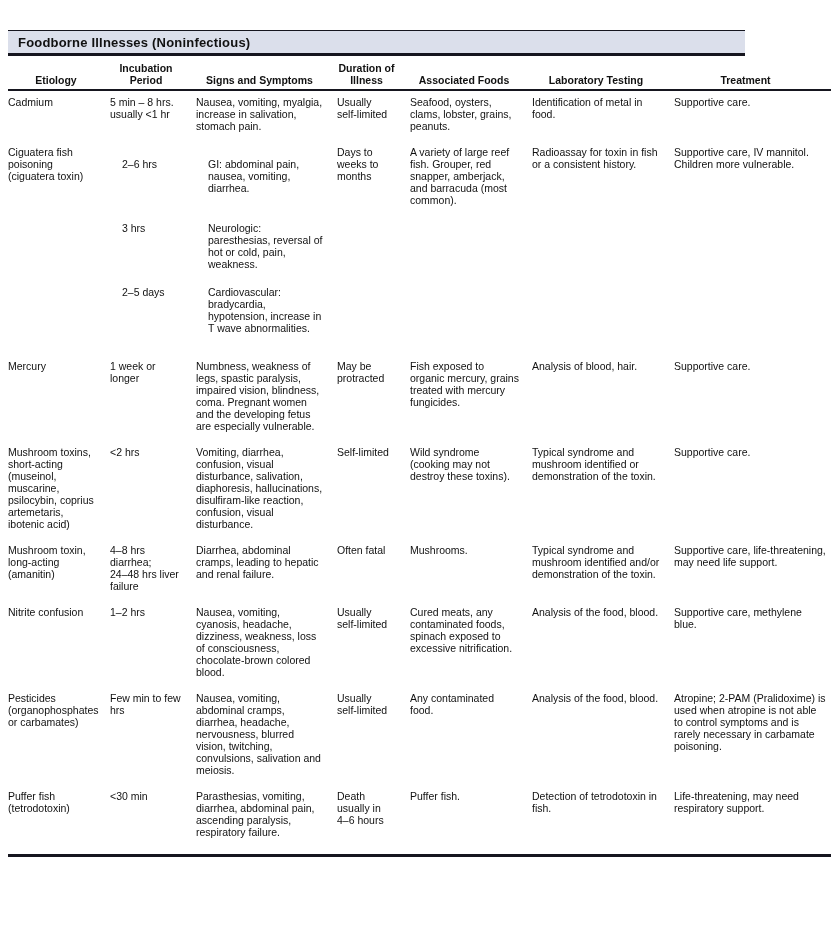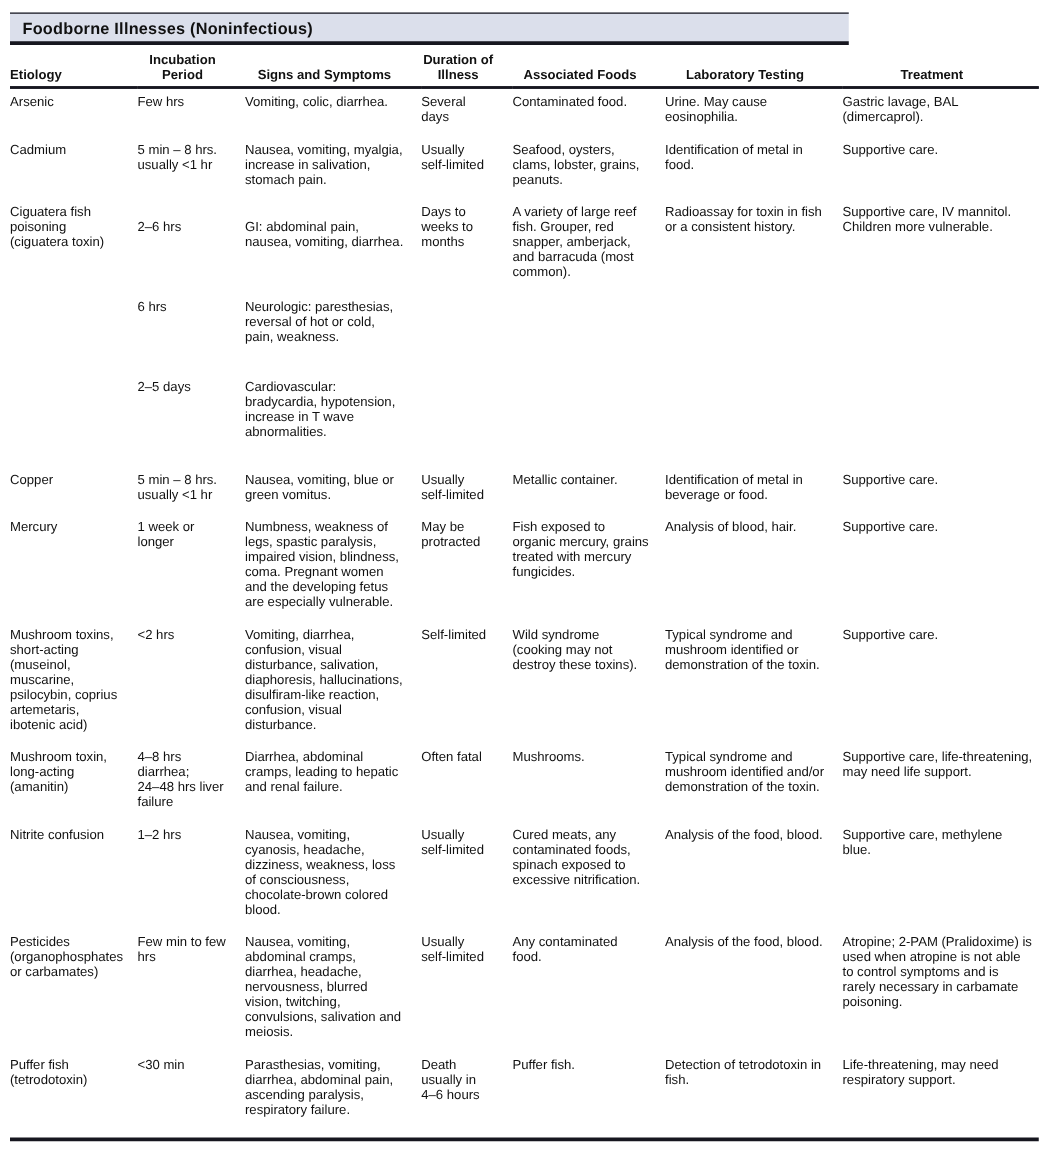--- a/index.html
+++ b/index.html
@@ -11,25 +11,26 @@
   html, body { background: #ffffff; }
   body {
     width: 839px;
     height: 935px;
     font-family: "Liberation Sans", sans-serif;
     color: var(--ink);
     overflow: hidden;
   }
   .page { padding: 10px 8px 0 8px; }
   .title-bar {
-    width: 671px;
+    width: 737px;
     background: var(--title-bg);
     border-top: 1px solid var(--rule);
     border-bottom: 3px solid var(--rule);
     padding: 4px 10px 3px 10px;
+    margin-top: 20px;
   }
   .title-bar h1 {
     font-size: 13px;
     font-weight: bold;
     letter-spacing: 0.2px;
   }
   .table-wrap {
     width: 823px;
     border-bottom: 3px solid var(--rule);
     padding-bottom: 2px;
@@ -42,36 +43,36 @@
   th {
     font-size: 10.5px;
     line-height: 12px;
     font-weight: bold;
     vertical-align: bottom;
     text-align: center;
     padding: 6px 14px 3px 0;
     border-bottom: 2px solid var(--rule);
     white-space: pre-line;
   }
-  th.c-et { text-align: left; padding-right: 6px; }
+  th.c-et { text-align: center; padding-right: 6px; }
   td {
     font-size: 10.5px;
     line-height: 12px;
     vertical-align: top;
     text-align: left;
     padding: 0 12px 14px 0;
     white-space: pre-line;
     word-wrap: break-word;
   }
   td.c-et { padding-right: 6px; }
   td.c-du { padding-right: 6px; }
   td.c-tr { padding-right: 4px; }
   tbody tr:first-child td { padding-top: 5px; }
   .u { }
-  .cig-seg { min-height: 52px; }
+  .cig-seg { min-height: 52px; margin-left: 12px; }
   .cig-seg:last-child { min-height: 0; }
 </style>
 </head>
 <body>
 
 <div class="page">
 
   <div class="title-bar">
     <h1>Foodborne Illnesses (Noninfectious)</h1>
   </div>
@@ -96,76 +97,55 @@
           <th class="c-du">Duration of
 Illness</th>
           <th class="c-fd">Associated Foods</th>
           <th class="c-lb">Laboratory Testing</th>
           <th class="c-tr">Treatment</th>
         </tr>
       </thead>
       <tbody>
 
 
-        <tr>
-          <td class="c-et">Arsenic</td>
-          <td class="c-inc">Few hrs</td>
-          <td class="c-sg">Vomiting, colic, diarrhea.</td>
-          <td class="c-du">Several
-days</td>
-          <td class="c-fd">Contaminated food.</td>
-          <td class="c-lb">Urine. May cause eosinophilia.</td>
-          <td class="c-tr">Gastric lavage, BAL (dimercaprol).</td>
-        </tr>
 
         <tr>
           <td class="c-et">Cadmium</td>
           <td class="c-inc">5 min – 8 hrs.
 usually &lt;1 hr</td>
           <td class="c-sg">Nausea, vomiting, myalgia, increase in salivation, stomach pain.</td>
           <td class="c-du">Usually
 self-limited</td>
           <td class="c-fd">Seafood, oysters, clams, lobster, grains, peanuts.</td>
           <td class="c-lb">Identification of metal in food.</td>
           <td class="c-tr">Supportive care.</td>
         </tr>
 
         <tr>
           <td class="c-et">Ciguatera fish
 poisoning
 (ciguatera toxin)</td>
           <td class="c-inc">
             <div class="cig-seg">2–6 hrs</div>
-            <div class="cig-seg">6 hrs</div>
+            <div class="cig-seg">3 hrs</div>
             <div class="cig-seg">2–5 days</div>
           </td>
           <td class="c-sg">
             <div class="cig-seg"><span class="u">GI:</span> <span>abdominal pain, nausea, vomiting, diarrhea.</span></div>
             <div class="cig-seg"><span class="u">Neurologic:</span> <span>paresthesias, reversal of hot or cold, pain, weakness.</span></div>
             <div class="cig-seg"><span class="u">Cardiovascular:</span> <span>bradycardia, hypotension, increase in T wave abnormalities.</span></div>
           </td>
           <td class="c-du">Days to
 weeks to
 months</td>
           <td class="c-fd">A variety of large reef fish. Grouper, red snapper, amberjack, and barracuda (most common).</td>
           <td class="c-lb">Radioassay for toxin in fish or a consistent history.</td>
           <td class="c-tr">Supportive care, IV mannitol. Children more vulnerable.</td>
         </tr>
 
-        <tr>
-          <td class="c-et">Copper</td>
-          <td class="c-inc">5 min – 8 hrs.
-usually &lt;1 hr</td>
-          <td class="c-sg">Nausea, vomiting, blue or green vomitus.</td>
-          <td class="c-du">Usually
-self-limited</td>
-          <td class="c-fd">Metallic container.</td>
-          <td class="c-lb">Identification of metal in beverage or food.</td>
-          <td class="c-tr">Supportive care.</td>
-        </tr>
 
         <tr>
           <td class="c-et">Mercury</td>
           <td class="c-inc">1 week or
 longer</td>
           <td class="c-sg">Numbness, weakness of legs, spastic paralysis, impaired vision, blindness, coma. Pregnant women and the developing fetus are especially vulnerable.</td>
           <td class="c-du">May be
 protracted</td>
           <td class="c-fd">Fish exposed to organic mercury, grains treated with mercury fungicides.</td>
           <td class="c-lb">Analysis of blood, hair.</td>

